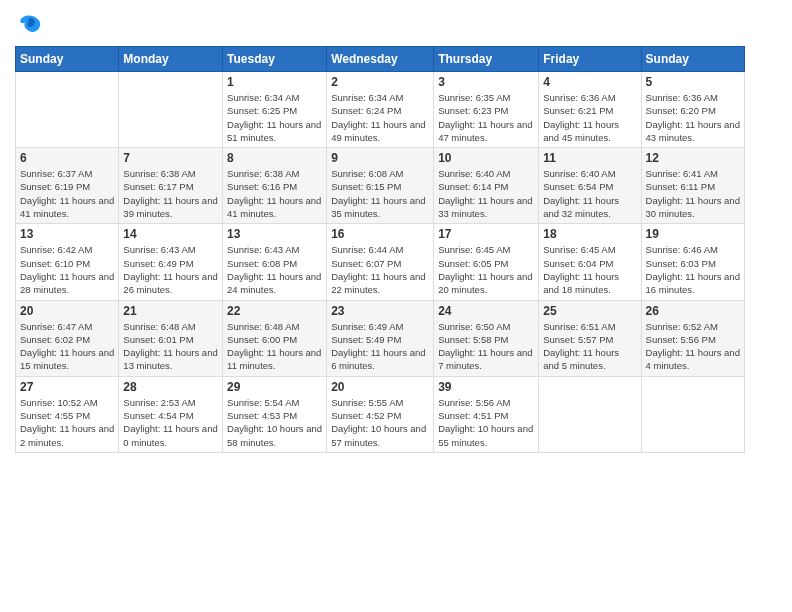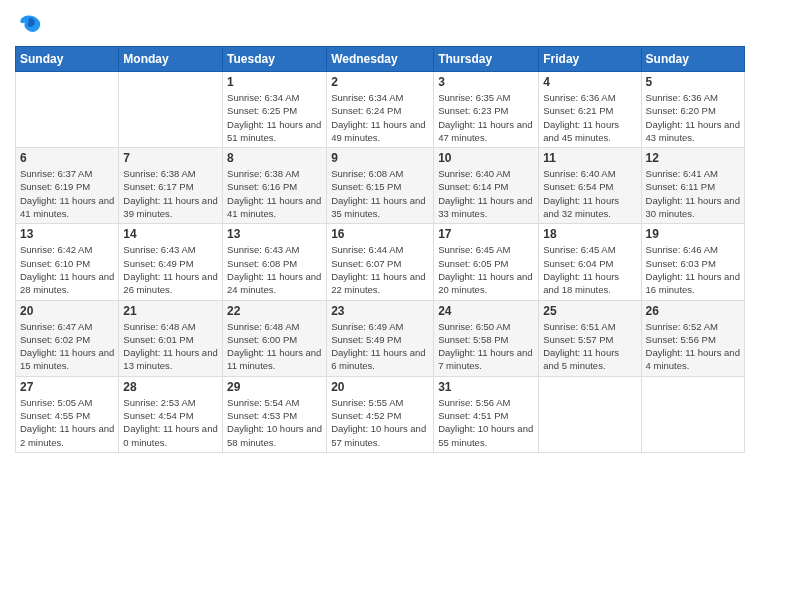--- a/index.html
+++ b/index.html
@@ -167,36 +167,36 @@
             <div class="day-info"><span>Sunrise: 6:51 AM</span><br><span>Sunset: 5:57 PM</span><br><span>Daylight: 11 hours and 5 minutes.</span></div>
           </td>
           <td>
             <span class="day-num">26</span>
             <div class="day-info"><span>Sunrise: 6:52 AM</span><br><span>Sunset: 5:56 PM</span><br><span>Daylight: 11 hours and 4 minutes.</span></div>
           </td>
         </tr>
         <tr>
           <td>
             <span class="day-num">27</span>
-            <div class="day-info"><span>Sunrise: 5:05 AM</span><br><span>Sunset: 4:55 PM</span><br><span>Daylight: 11 hours and 2 minutes.</span></div>
+            <div class="day-info"><span>Sunrise: 10:52 AM</span><br><span>Sunset: 4:55 PM</span><br><span>Daylight: 11 hours and 2 minutes.</span></div>
           </td>
           <td>
             <span class="day-num">28</span>
             <div class="day-info"><span>Sunrise: 2:53 AM</span><br><span>Sunset: 4:54 PM</span><br><span>Daylight: 11 hours and 0 minutes.</span></div>
           </td>
           <td>
             <span class="day-num">29</span>
             <div class="day-info"><span>Sunrise: 5:54 AM</span><br><span>Sunset: 4:53 PM</span><br><span>Daylight: 10 hours and 58 minutes.</span></div>
           </td>
           <td>
             <span class="day-num">20</span>
             <div class="day-info"><span>Sunrise: 5:55 AM</span><br><span>Sunset: 4:52 PM</span><br><span>Daylight: 10 hours and 57 minutes.</span></div>
           </td>
           <td>
-            <span class="day-num">31</span>
+            <span class="day-num">39</span>
             <div class="day-info"><span>Sunrise: 5:56 AM</span><br><span>Sunset: 4:51 PM</span><br><span>Daylight: 10 hours and 55 minutes.</span></div>
           </td>
           <td class="empty"></td>
           <td class="empty"></td>
         </tr>
       </tbody>
   </table>
 </div>
 
 </body></html>

